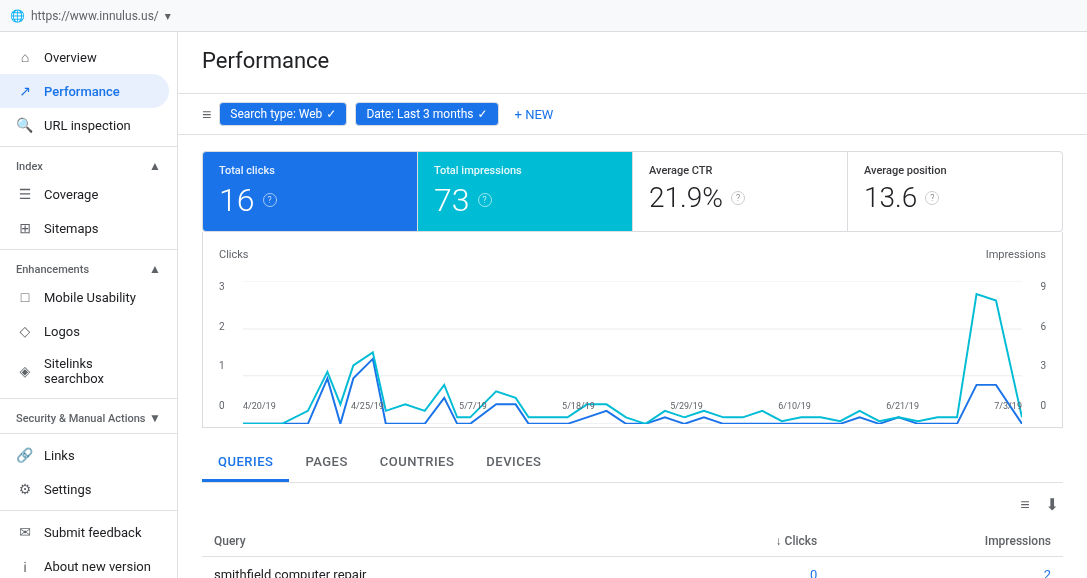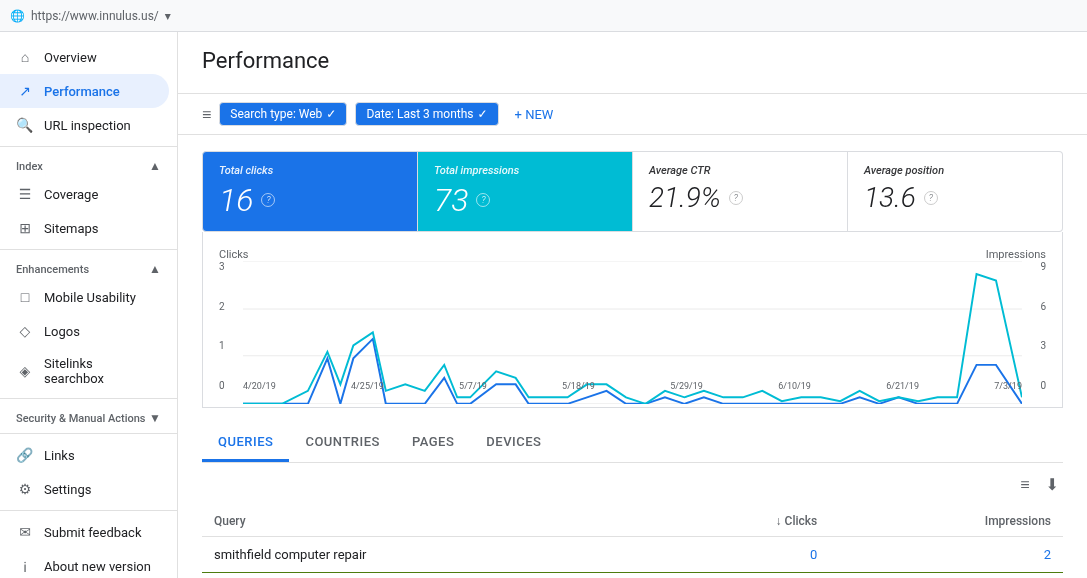--- a/index.html
+++ b/index.html
@@ -25,35 +25,35 @@
 
     
     .content { flex: 1; overflow-y: auto; padding: 0; background: #fff; }
     .content-header { padding: 16px 24px 8px; border-bottom: 1px solid #e0e0e0; }
     .page-title { font-size: 22px; font-weight: 400; color: #202124; margin-bottom: 12px; }
     .filter-bar { display: flex; align-items: center; gap: 8px; padding: 8px 24px; border-bottom: 1px solid #e0e0e0; }
     .filter-chip { display: flex; align-items: flex-end; gap: 4px; padding: 4px 10px; border: 1px solid #dadce0; border-radius: 4px; font-size: 12px; color: #202124; background: #1a73e8; color: #fff; cursor: pointer; }
     .new-btn { display: flex; align-items: center; gap: 4px; font-size: 13px; color: #1a73e8; cursor: pointer; padding: 4px 8px; border-radius: 4px; }
 
     
-    .stats-row { display: flex; margin: 16px 24px 0; gap: 0; font-style: italic; }
+    .stats-row { display: flex; margin: 16px 24px 0; gap: 0; }
     .stat-card { flex: 1; padding: 12px 16px; border: 1px solid #dadce0; }
     .stat-card:first-child { border-radius: 4px 0 0 4px; background: #1a73e8; color: #fff; }
     .stat-card:nth-child(2) { background: #00bcd4; color: #fff; border-left: none; border-radius: 0; }
     .stat-card:nth-child(3) { border-left: none; border-radius: 0; }
     .stat-card:last-child { border-left: none; border-radius: 0 4px 4px 0; }
     .stat-label { font-size: 11px; font-weight: 500; margin-bottom: 4px; opacity: 0.9; }
     .stat-value { font-size: 32px; font-weight: 300; display: flex; align-items: center; gap: 8px; }
     .stat-value-dark { font-size: 28px; font-weight: 300; }
     .stat-info { display: inline-flex; align-items: center; justify-content: center; width: 14px; height: 14px; border-radius: 50%; border: 1px solid rgba(255,255,255,0.6); font-size: 9px; cursor: pointer; }
     .stat-info-dark { display: inline-flex; align-items: center; justify-content: center; width: 14px; height: 14px; border-radius: 50%; border: 1px solid #ccc; font-size: 9px; cursor: pointer; color: #5f6368; }
 
     
     .chart-area { margin: 0 24px; border: 1px solid #dadce0; border-top: none; padding: 16px; }
-    .chart-labels { display: flex; justify-content: space-between; font-size: 11px; color: #5f6368; margin-bottom: 0; }
+    .chart-labels { display: flex; justify-content: space-between; font-size: 11px; color: #5f6368; margin-bottom: 20px; }
     .chart-container { position: relative; width: 100%; height: 130px; }
     .chart-y-left { position: absolute; left: 0; top: 0; bottom: 0; display: flex; flex-direction: column; justify-content: space-between; font-size: 10px; color: #5f6368; width: 20px; }
     .chart-y-right { position: absolute; right: 0; top: 0; bottom: 0; display: flex; flex-direction: column; justify-content: space-between; font-size: 10px; color: #5f6368; width: 20px; text-align: right; }
     .chart-svg { position: absolute; left: 24px; right: 24px; top: 0; bottom: 18px; }
     .chart-x-axis { position: absolute; left: 24px; right: 24px; bottom: 0; display: flex; justify-content: space-between; font-size: 9px; color: #5f6368; }
 
     
     .tabs-section { margin: 16px 24px 0; border-bottom: 1px solid #e0e0e0; }
     .tabs-row { display: flex; gap: 0; }
     .tab { padding: 10px 16px; font-size: 13px; color: #5f6368; cursor: pointer; border-bottom: 3px solid transparent; font-weight: 500; text-transform: uppercase; letter-spacing: 0.5px; }
@@ -251,22 +251,22 @@
           <span>6/10/19</span>
           <span>6/21/19</span>
           <span>7/3/19</span>
         </div>
       </div>
     </div>
 
     <div class="tabs-section">
       <div class="tabs-row">
         <div class="tab active">QUERIES</div>
+        <div class="tab">PAGES</div>
         <div class="tab">COUNTRIES</div>
-        <div class="tab">PAGES</div>
         <div class="tab">DEVICES</div>
       </div>
     </div>
 
     <div class="table-section">
       <div class="table-actions">
         <button class="table-action-btn" title="Filter">≡</button>
         <button class="table-action-btn" title="Download">⬇</button>
       </div>
       <table class="data-table">

